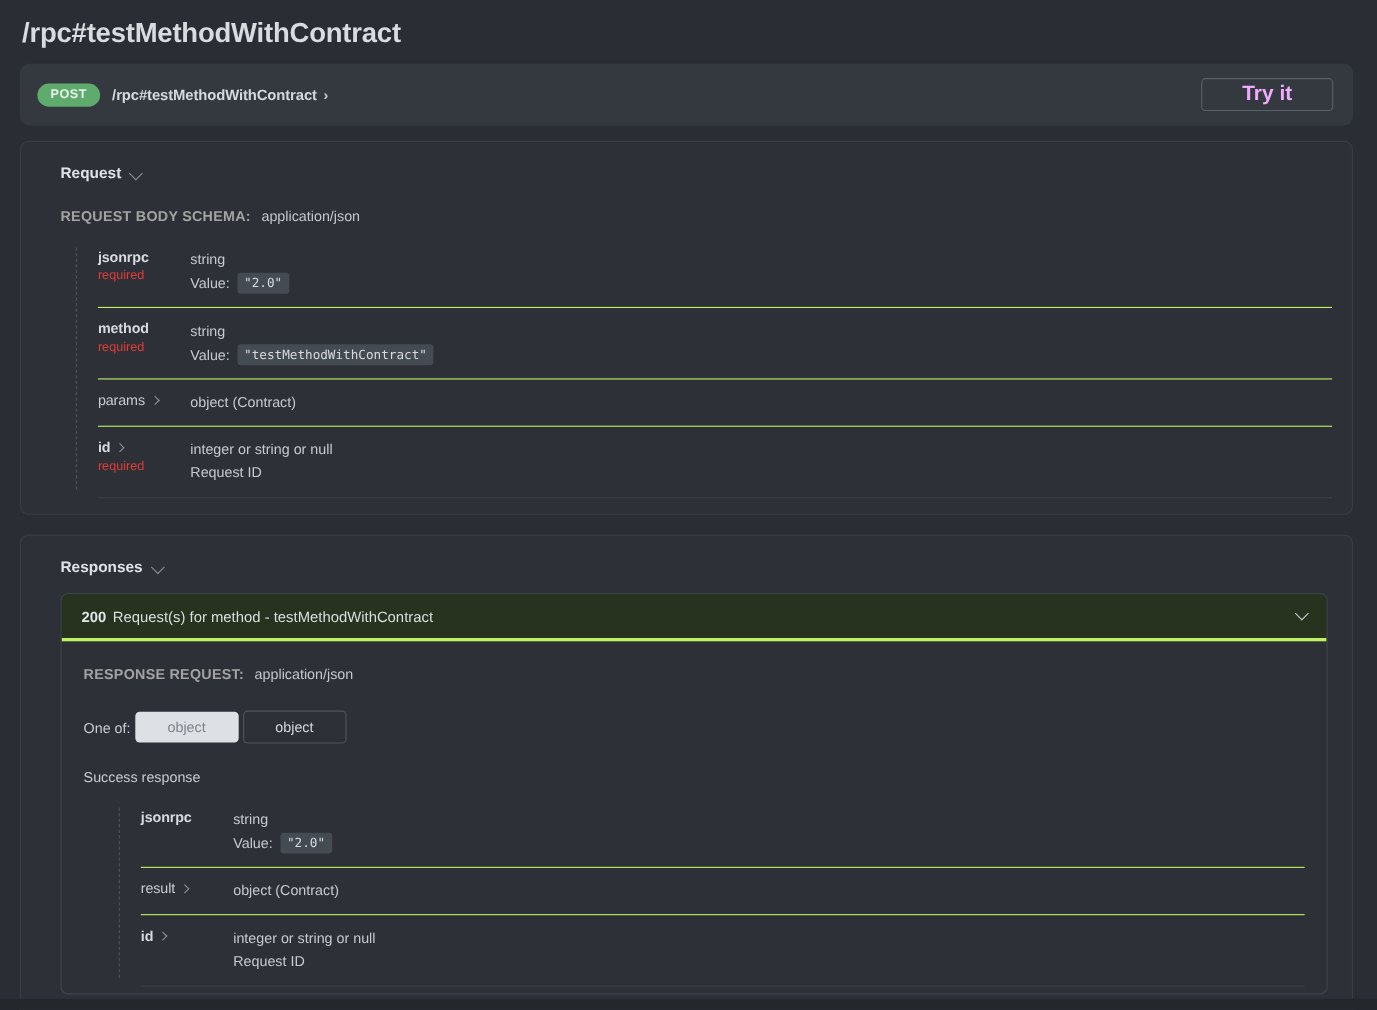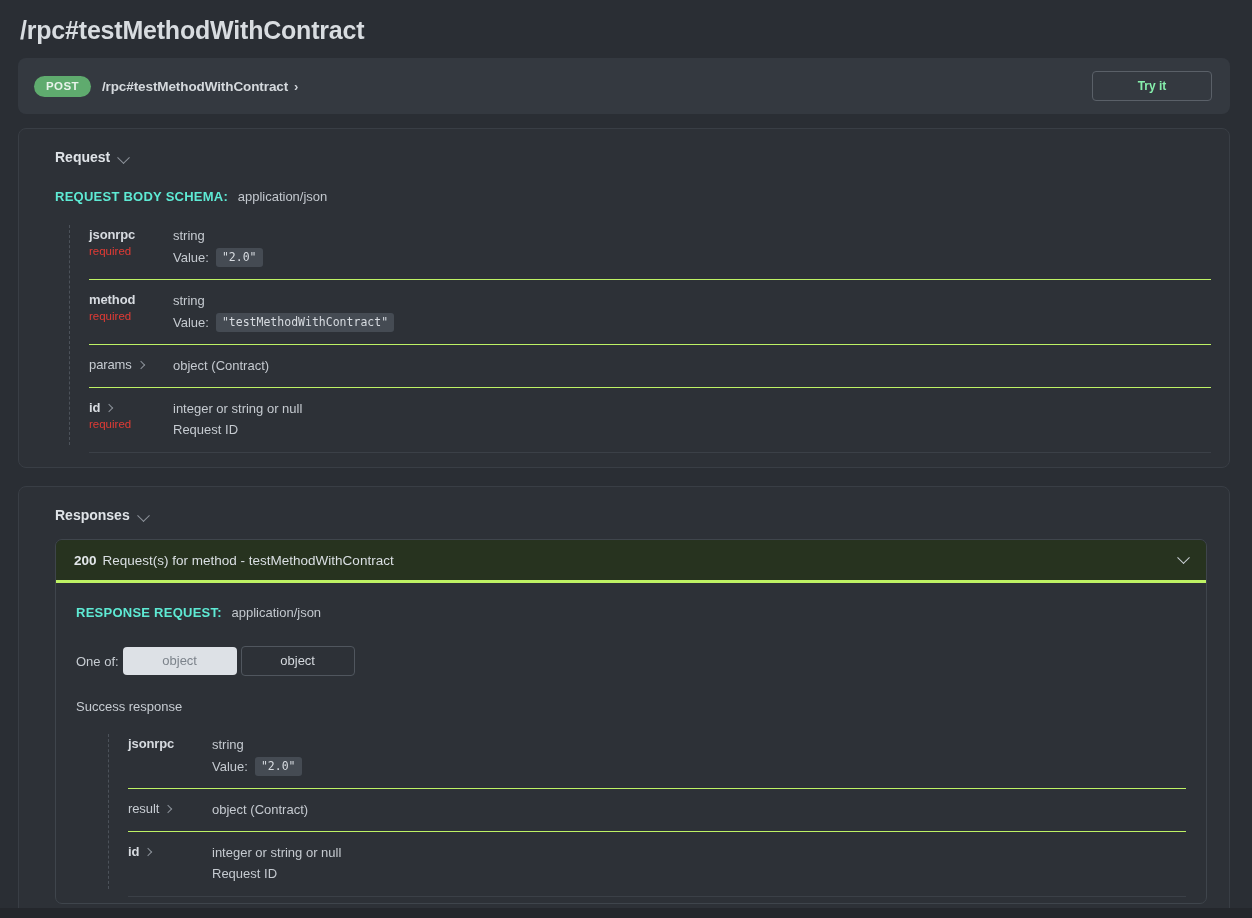--- a/index.html
+++ b/index.html
@@ -63,22 +63,22 @@
     margin-left: 6px;
     font-weight: bold;
   }
   .try-it {
     margin-left: auto;
     width: 120px;
     height: 30px;
     border: 1px solid #5a6068;
     border-radius: 4px;
     background: transparent;
-    color: #86efac;
-    font-size: 12px;
+    color: #f0abfc;
+    font-size: 19px;
     font-weight: bold;
     font-family: "Liberation Sans", sans-serif;
     display: flex;
     align-items: center;
     justify-content: center;
     cursor: pointer;
   }
 
   
   .card {
@@ -108,21 +108,21 @@
   }
 
   .schema-line {
     padding: 24px 0 0 18px;
     font-size: 13px;
     color: #cdd2d7;
   }
   .schema-line .lbl {
     font-weight: bold;
     letter-spacing: 0.25px;
-    color: #5eead4;
+    color: #a3a3a3;
   }
   .schema-line .val { margin-left: 6px; color: #c3c8ce; }
 
   
   .fields {
     margin: 17px 0 0 32px;
     position: relative;
     padding-left: 20px;
   }
   .fields::before {
@@ -235,21 +235,21 @@
     display: flex;
     align-items: center;
     gap: 4px;
     margin-top: 26px;
   }
   .oneof .lab { color: #c7ccd2; font-size: 13px; }
   .tab {
     font-size: 13px;
     border-radius: 4px;
     padding: 6px 0 7px;
-    width: 114px;
+    width: 94px;
     text-align: center;
     cursor: pointer;
   }
   .tab.active { background: #dde1e6; color: #7c838b; }
   .tab.idle { border: 1px solid #50565e; color: #d5d9de; background: transparent; }
 
   .succ { color: #c7ccd2; font-size: 13px; margin-top: 23px; }
 
   .fields.resp { margin: 16px 0 0 32px; }
   .fields.resp .field-row:last-child { border-bottom: 1px solid #3b4047; }

